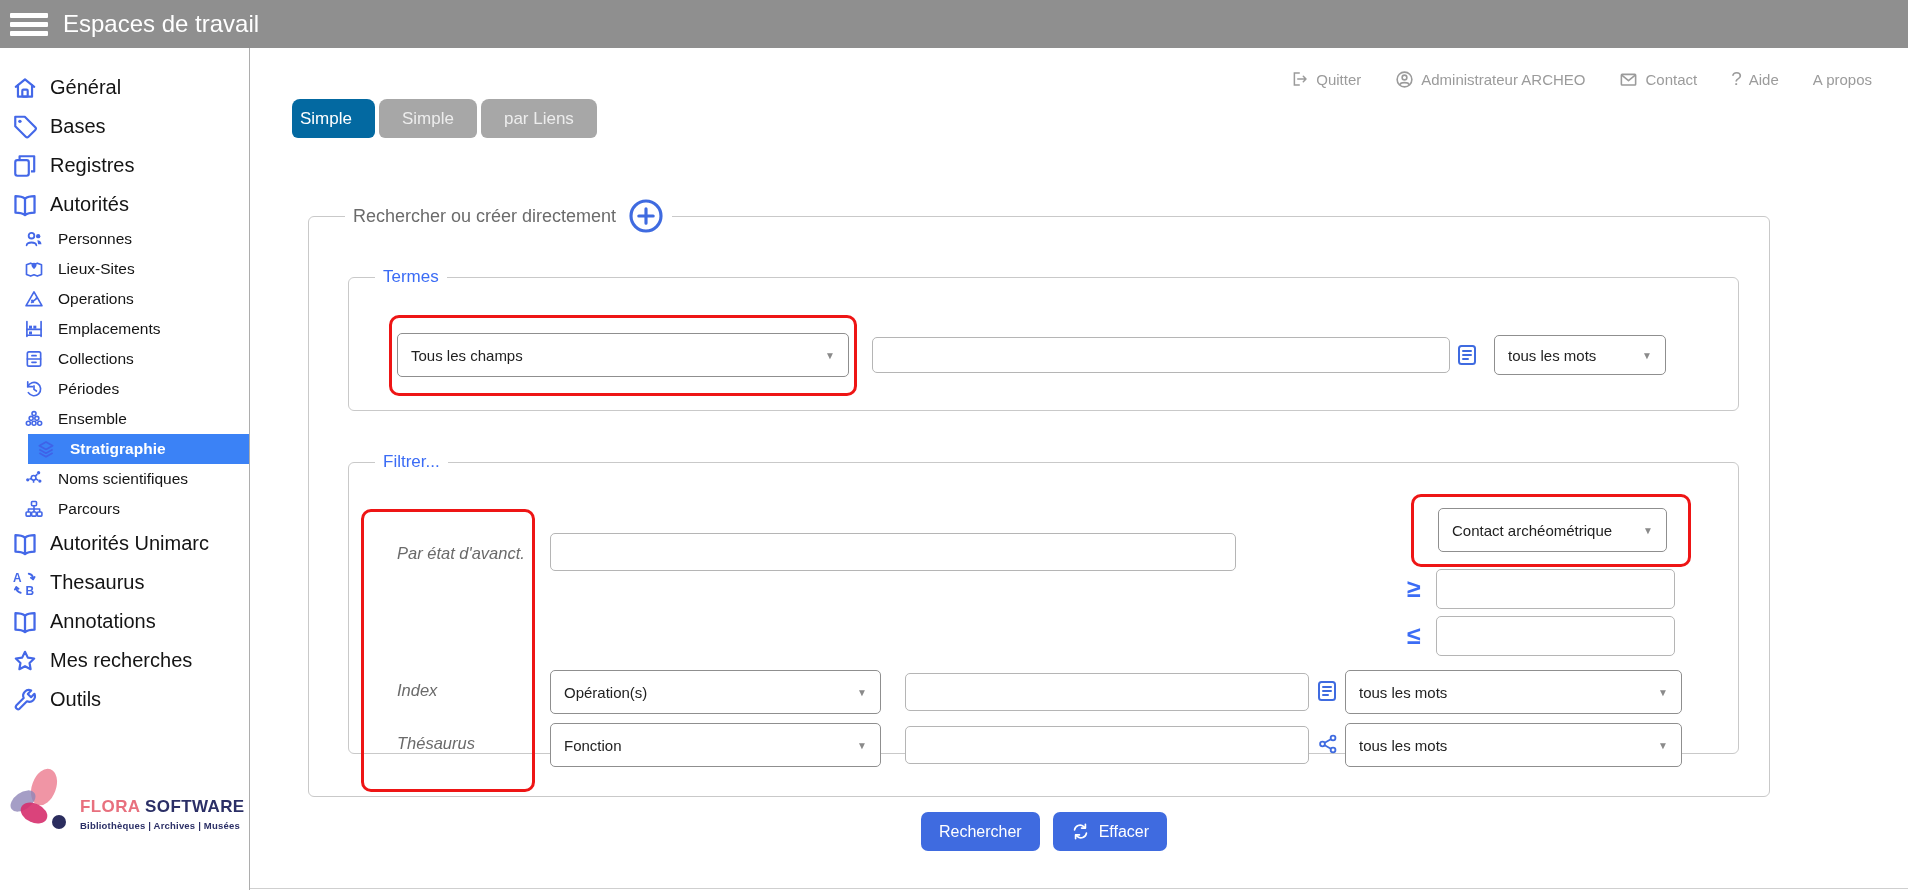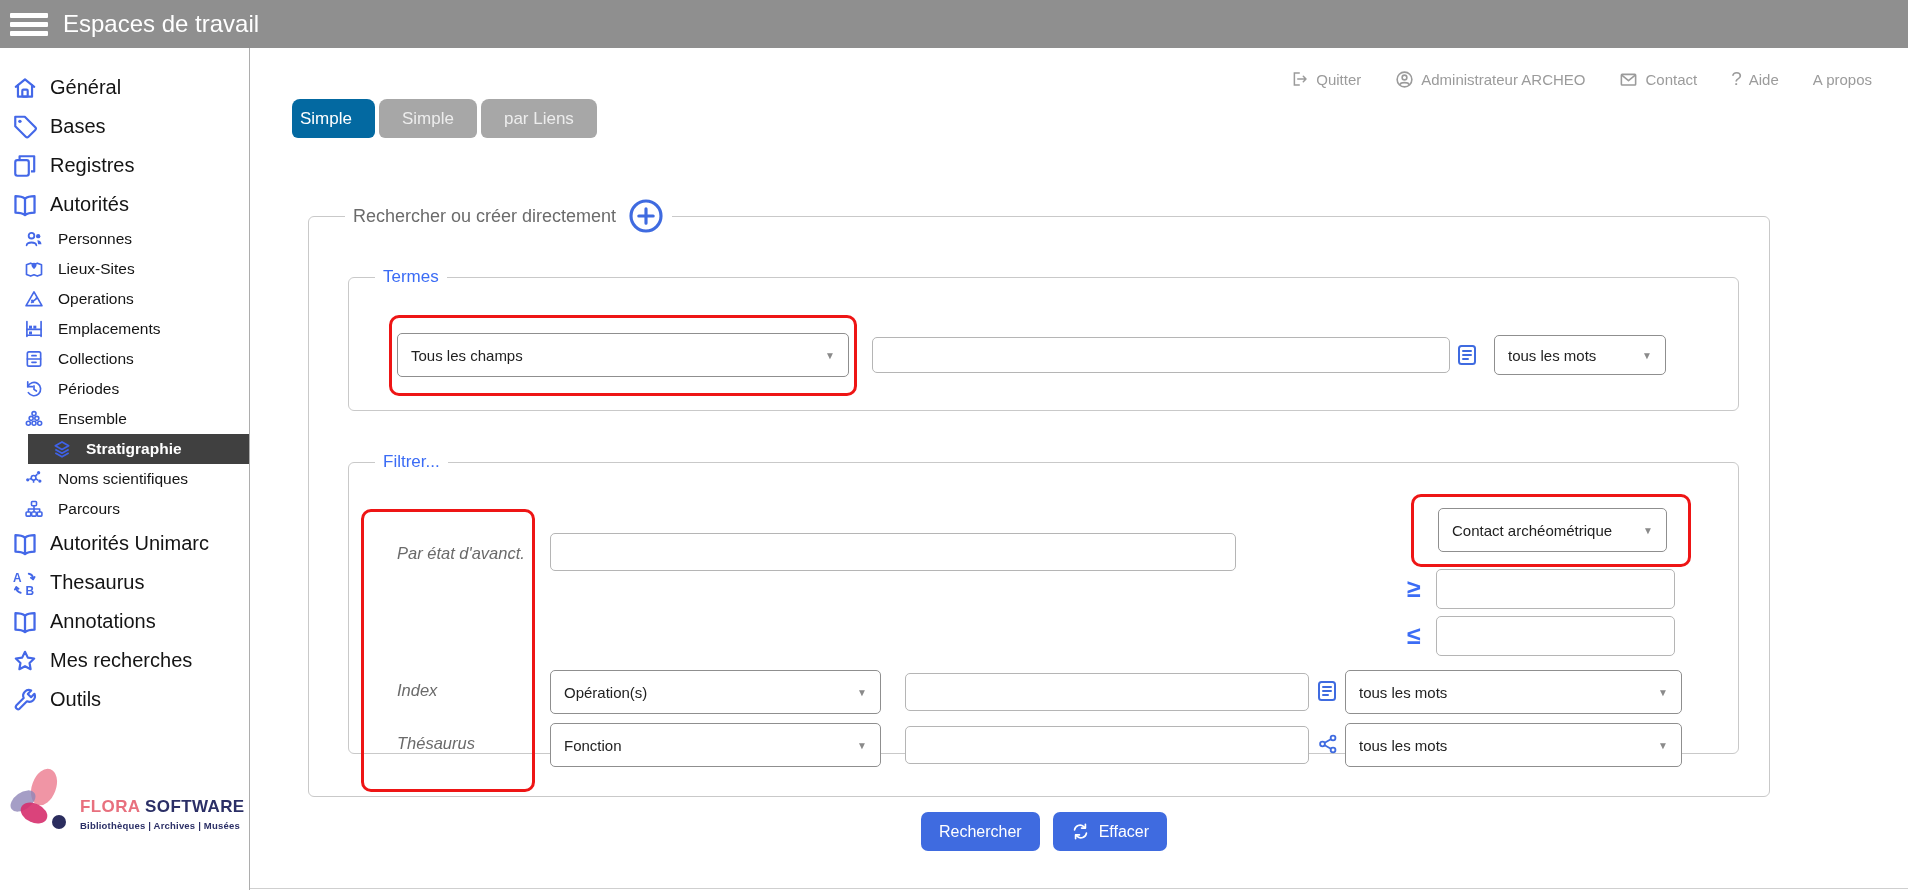--- a/index.html
+++ b/index.html
@@ -15,21 +15,21 @@
   
   .layout { display:flex; height:842px;border-radius:10px; }
   .sidebar { width:250px; flex-shrink:0; border-right:1px solid #adadad; padding-top:20px; position:relative; }
   .main { flex:1; position:relative; }
   .main::after { content:""; position:absolute; left:0; right:0; bottom:1px; border-bottom:1px solid #cfcfcf; }
 
   
   .nav-item { display:flex; align-items:center; gap:12px; height:39px; padding-left:12px; font-size:20px; color:#141414; cursor:pointer; white-space:nowrap; }
   .nav-item svg { flex-shrink:0; }
   .nav-sub { height:30px; padding-left:24px; font-size:15.5px; gap:14px; }
-  .nav-sub.selected { background:#404040; color:#fff; font-weight:bold; margin-left:28px; padding-left:24px; }
+  .nav-sub.selected { background:#3b82f6; color:#fff; font-weight:bold; margin-left:28px; padding-left:8px; }
   .sidebar-logo { position:absolute; left:4px; top:715px; width:244px; display:flex; align-items:center; }
   .logo-text { margin-left:4px; margin-top:26px; }
   .logo-brand { font-size:17px; font-weight:bold; letter-spacing:.4px; }
   .logo-brand .coral { color:#e8707e; }
   .logo-brand .navy { color:#2b2f66; }
   .logo-tagline { font-size:9.5px; font-weight:bold; color:#2b2f66; margin-top:3px; letter-spacing:.2px; }
 
   
   .header-links { position:absolute; top:20px; right:36px; display:flex; align-items:center; gap:34px; color:#9b9b9b; font-size:15px; }
   .hlink { display:flex; align-items:center; gap:7px; cursor:pointer; }

